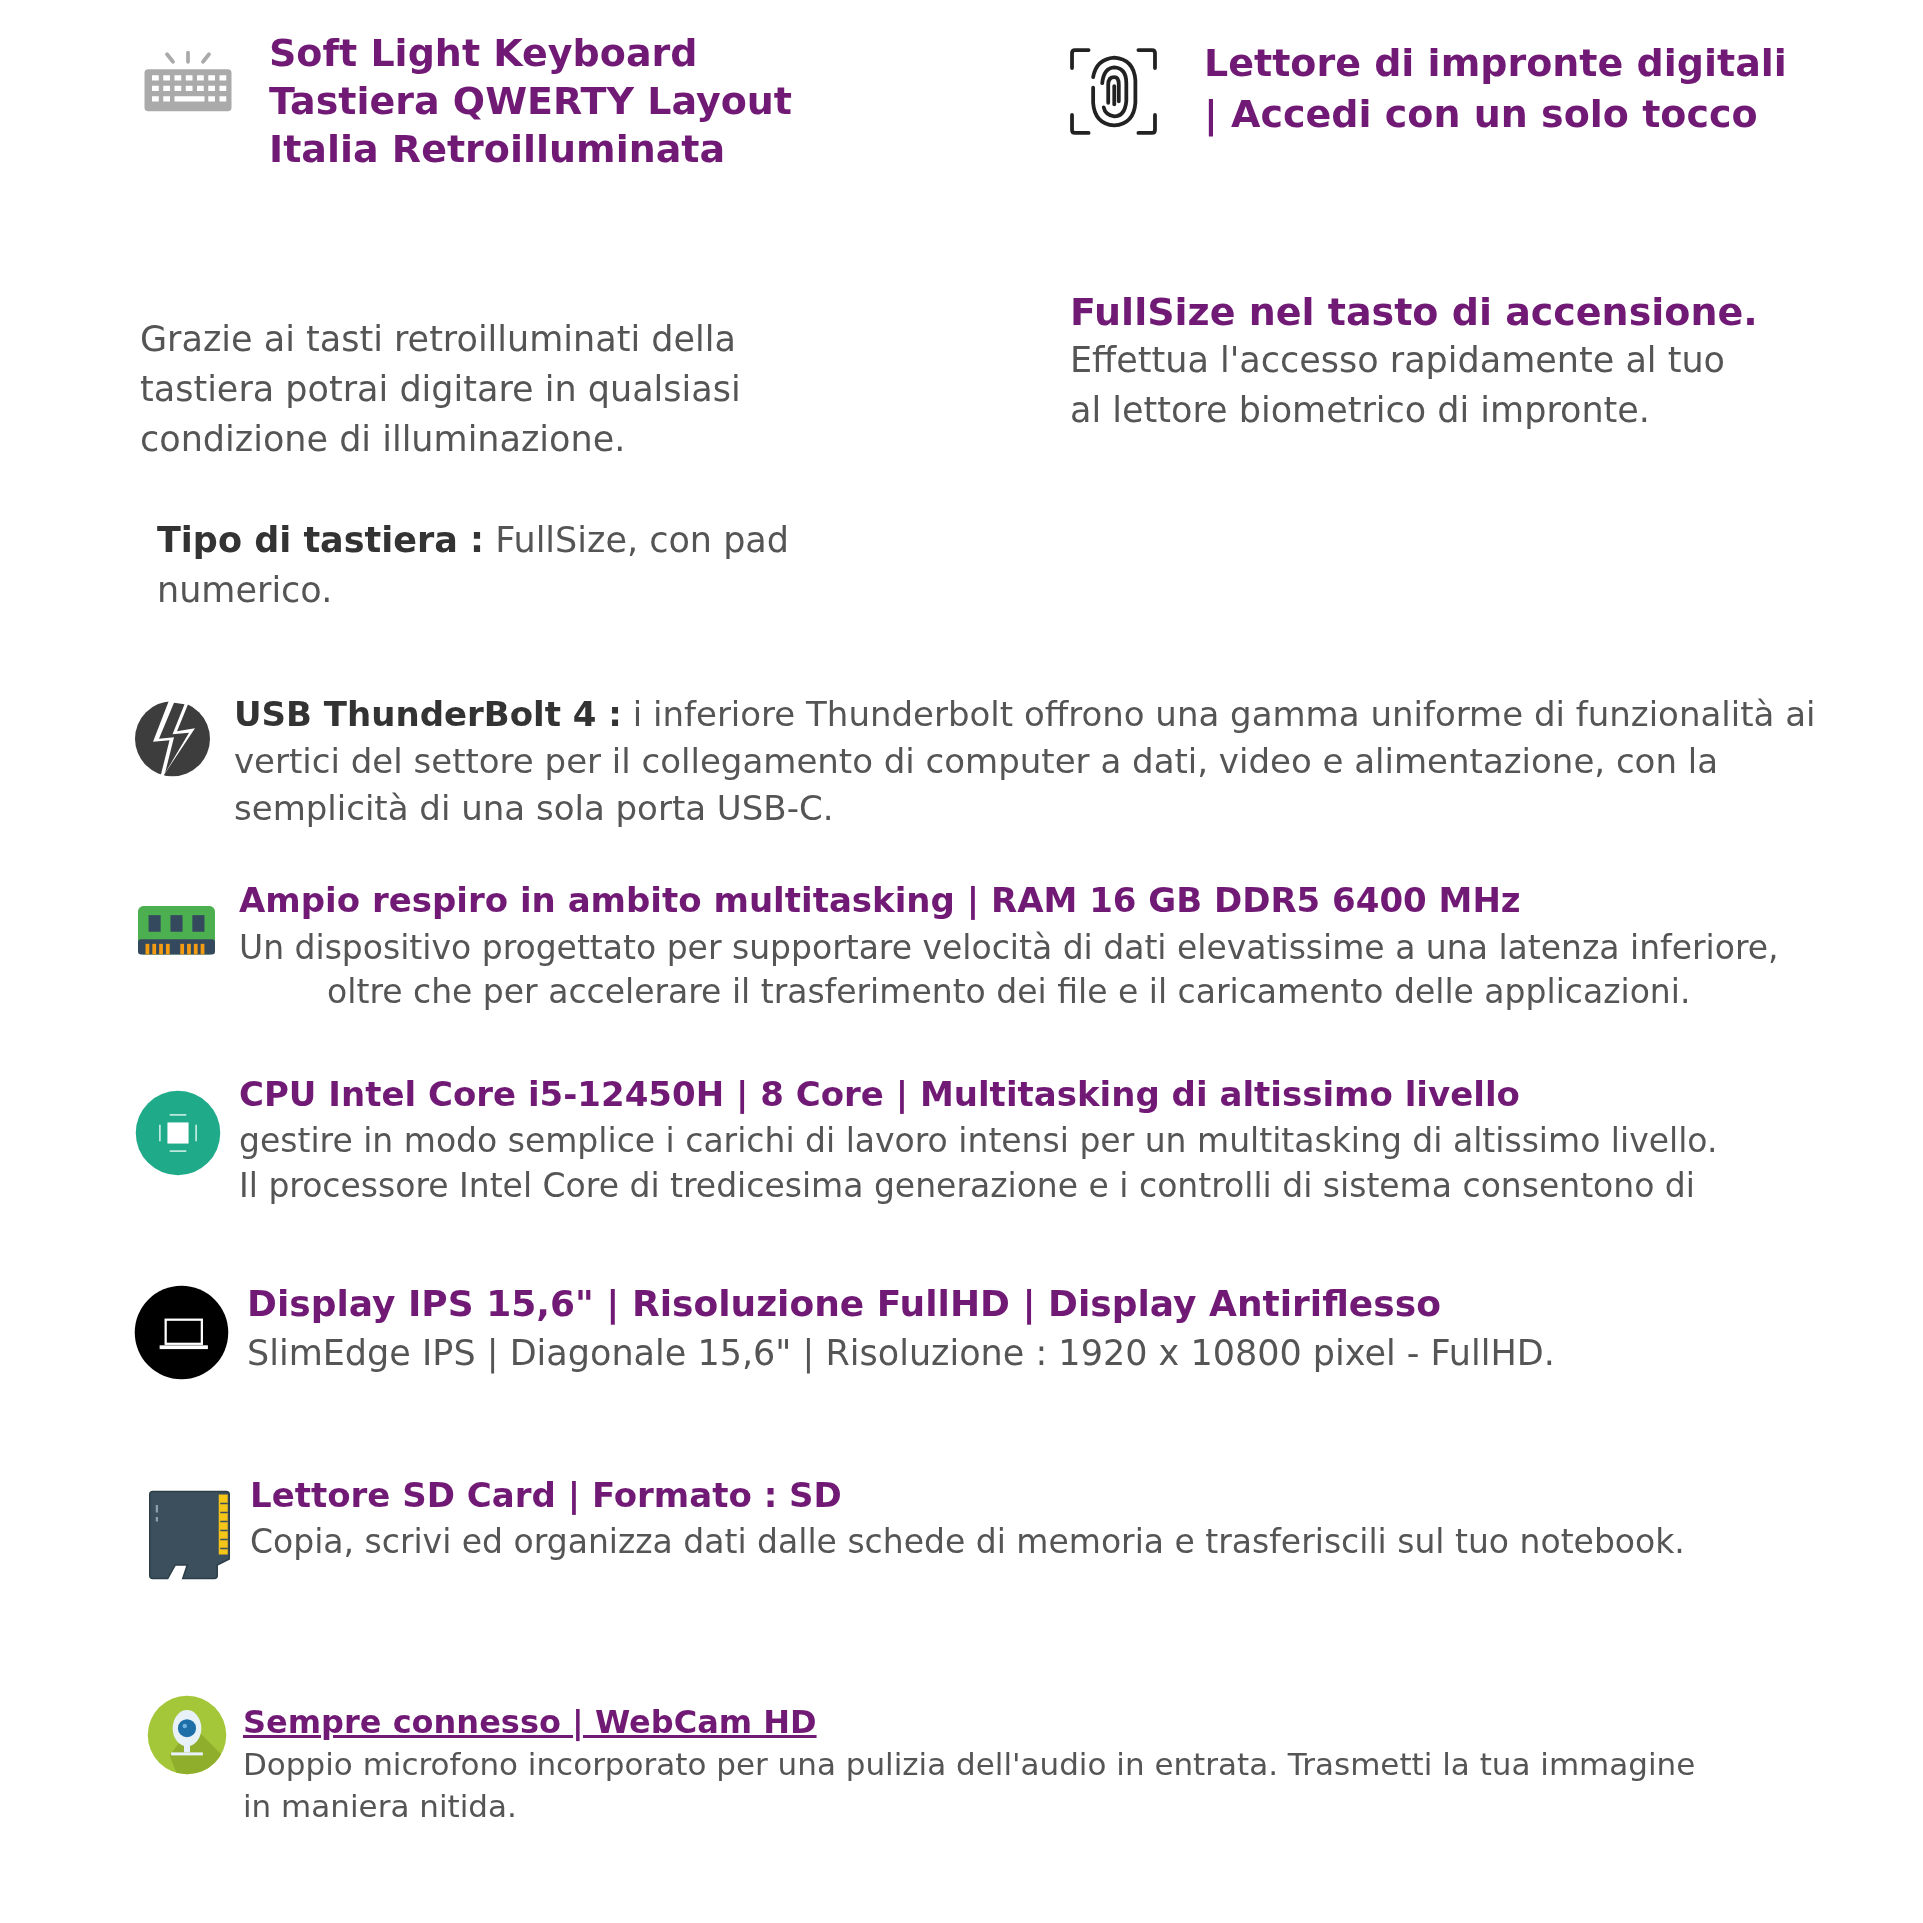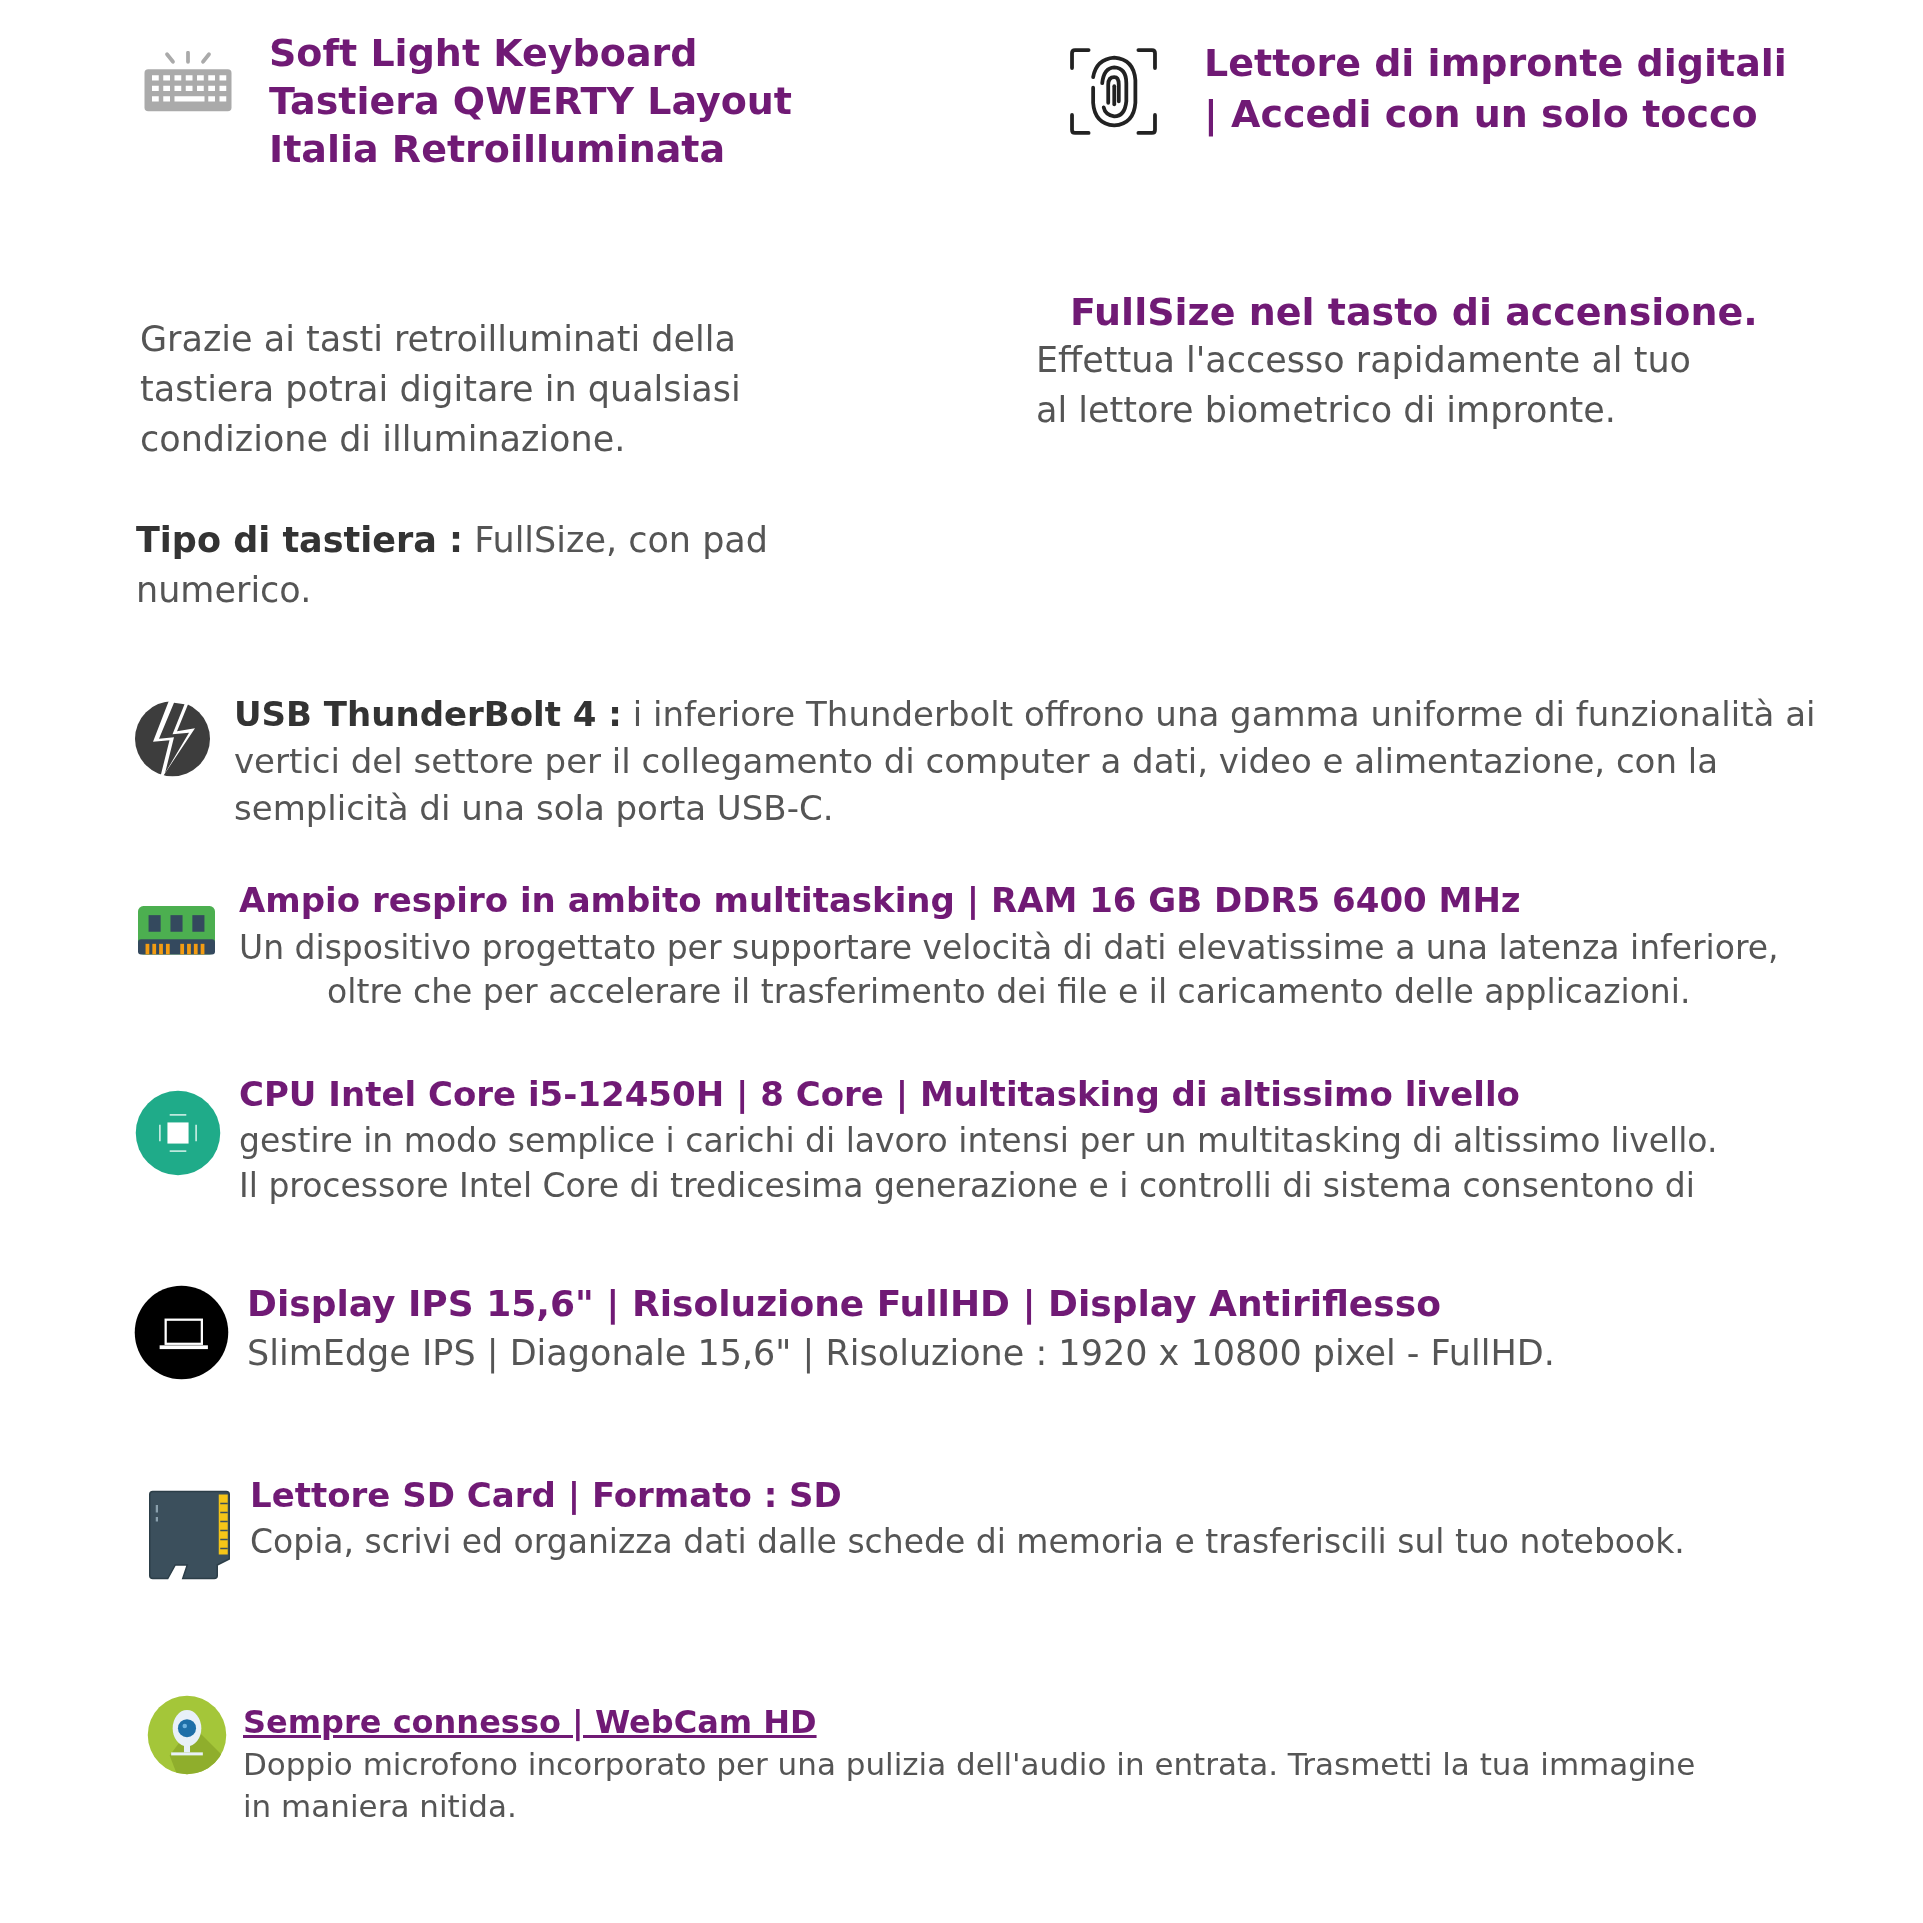--- a/index.html
+++ b/index.html
@@ -48,21 +48,21 @@
 <div class="abs title" style="left:269px;top:28.6px;font-size:38px;line-height:48px;">
   <div>Soft Light Keyboard</div>
   <div>Tastiera QWERTY Layout</div>
   <div>Italia Retroilluminata</div>
 </div>
 <div class="abs para" style="left:140px;top:314px;font-size:35px;line-height:50px;">
   <div>Grazie ai tasti retroilluminati della</div>
   <div>tastiera potrai digitare in qualsiasi</div>
   <div>condizione di illuminazione.</div>
 </div>
-<div class="abs para" style="left:136px;top:515px;font-size:35px;line-height:50px;">
+<div class="abs para" style="left:157px;top:515px;font-size:35px;line-height:50px;">
   <div><b class="lbl">Tipo di tastiera :</b><span> FullSize, con pad</span></div>
   <div>numerico.</div>
 </div>
 
 <div class="abs icon" style="left:1069px;top:47px;width:89px;height:89px;">
   <svg viewBox="0 0 118 118" fill="none" stroke="#222222" stroke-width="5" stroke-linecap="round">
     <path d="M4 28 V8 Q4 4 8 4 H26"></path>
       <path d="M92 4 H110 Q114 4 114 8 V28"></path>
     <path d="M4 90 V110 Q4 114 8 114 H26"></path>
       <path d="M92 114 H110 Q114 114 114 110 V90"></path>
@@ -70,21 +70,21 @@
     <path d="M44 48 Q46 28 60 27 Q76 28 76 48 V72 Q74 92 60 92 Q48 90 46 80"></path>
     <path d="M52 74 V50 Q52 40 60 40 Q66 40 66 50 V72"></path>
     <path d="M60 52 V76"></path>
   </svg>
 </div>
 <div class="abs title" style="left:1204px;top:38px;font-size:38px;line-height:51px;">
   <div>Lettore di impronte digitali</div>
   <div>| Accedi con un solo tocco</div>
 </div>
 <div class="abs title" style="left:1070px;top:287px;font-size:38px;line-height:50px;">FullSize nel tasto di accensione.</div>
-<div class="abs para" style="left:1036px;top:335px;font-size:35px;line-height:50px;">
+<div class="abs para" style="left:1070px;top:335px;font-size:35px;line-height:50px;">
   <div>Effettua l'accesso rapidamente al tuo</div>
   <div>al lettore biometrico di impronte.</div>
 </div>
 
 <div class="abs icon" style="left:132px;top:695px;width:81px;height:89px;">
   <svg viewBox="0 0 108 118">
     <circle cx="54" cy="58" r="50" fill="#3d3d3d"></circle>
     <path d="M52 0 L28 62 L50 60 L36 116 L84 44 L60 48 L78 4 Z" fill="#ffffff"></path>
     <path d="M56 10 L36 58 L56 56 L44 104 L76 50 L54 52 L70 12 Z" fill="#3d3d3d"></path>
   </svg>

